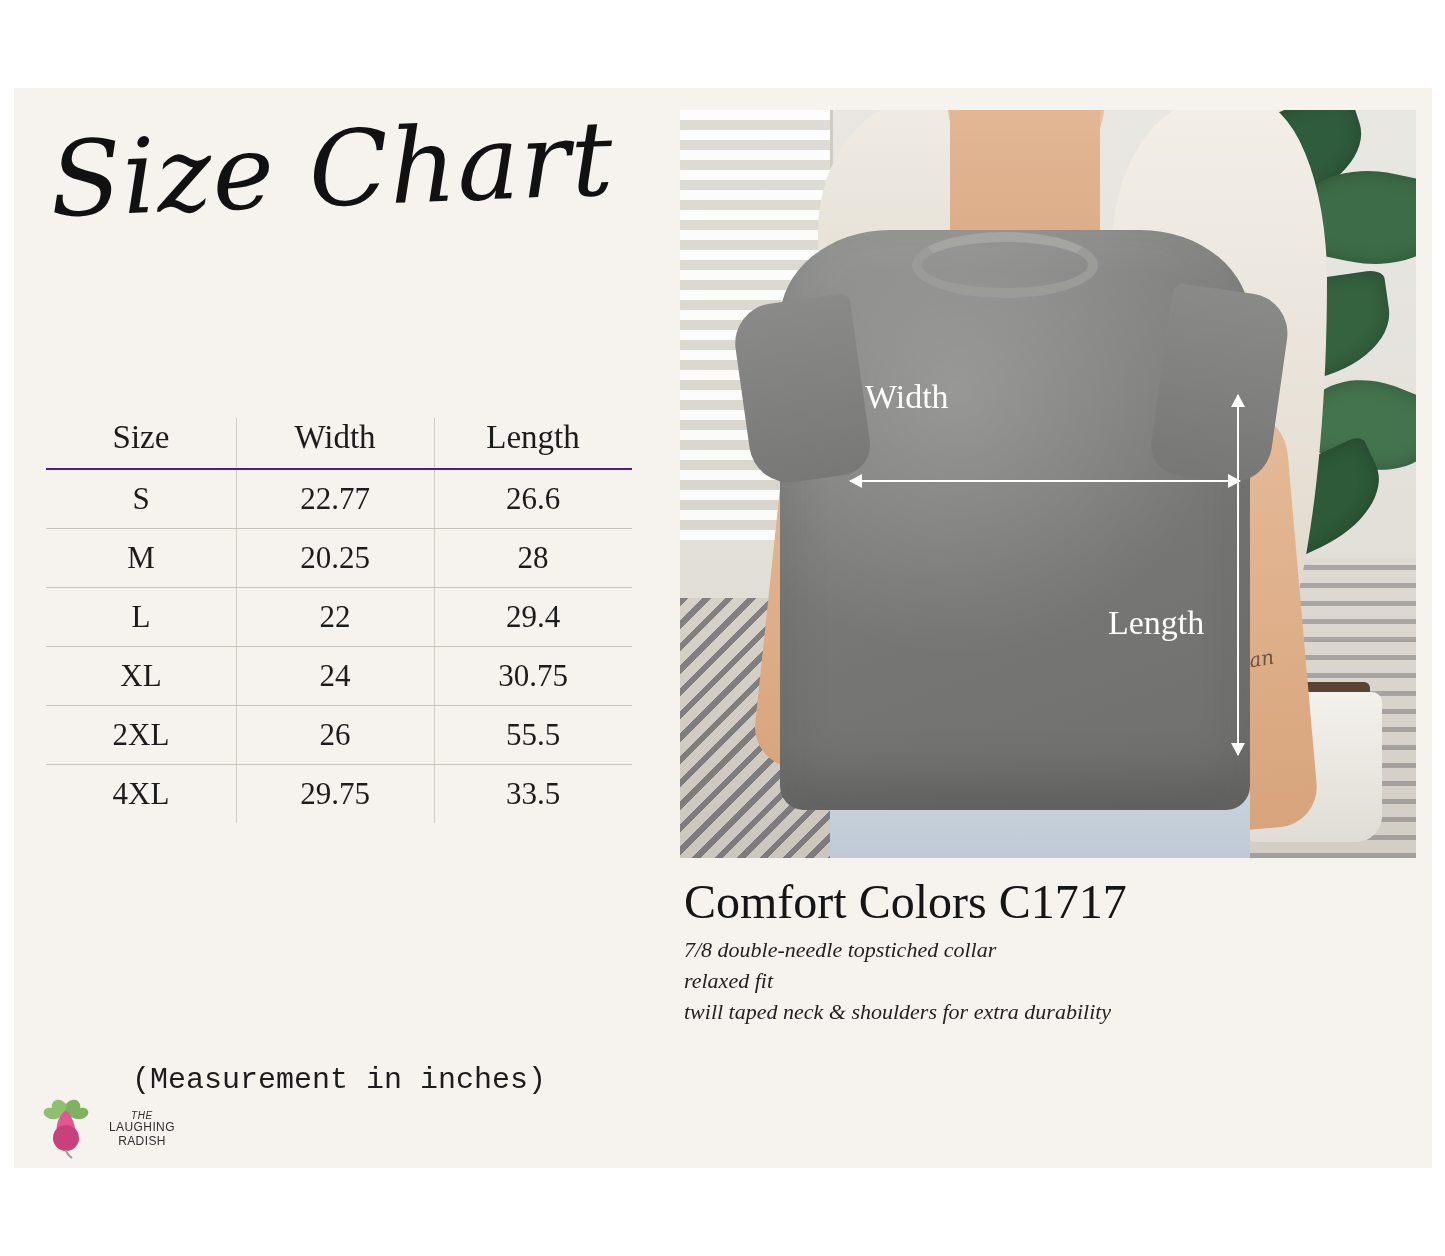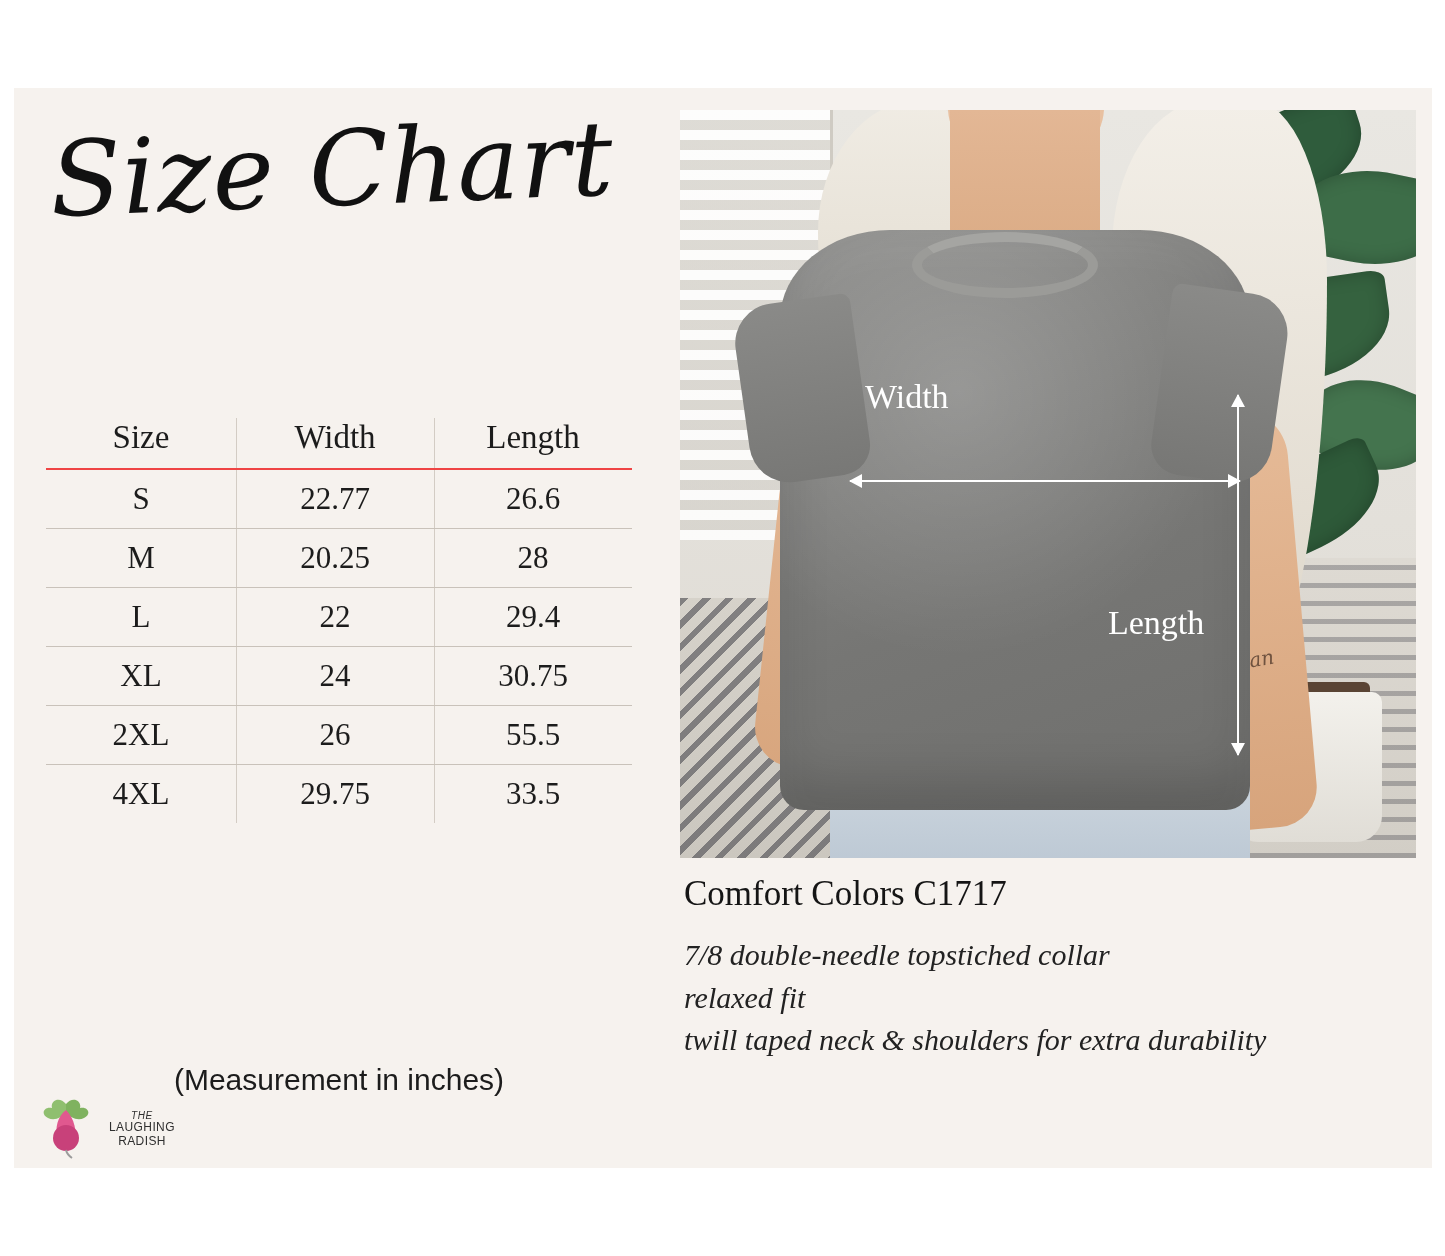--- a/index.html
+++ b/index.html
@@ -71,21 +71,21 @@
   table.size-table th,
   table.size-table td {
     text-align: center;
     font-family: "Liberation Serif", serif;
     color: #1c1c1c;
     font-weight: 400;
   }
   table.size-table th {
     font-size: 33px;
     padding-bottom: 12px;
-    border-bottom: 2px solid #ef4444;
+    border-bottom: 2px solid #4c1d95;
   }
   table.size-table td {
     font-size: 31px;
     padding: 11px 0 11px 0;
     border-bottom: 1px solid #c9c2ba;
   }
   table.size-table tr.row-last td {
     border-bottom: none;
   }
   table.size-table col.c-size { width: 190px; }
@@ -97,21 +97,21 @@
   table.size-table th.sep-left {
     box-shadow: inset 1px 0 0 #d3ccc4;
   }
 
   .measure-note {
     position: absolute;
     left: 32px;
     top: 975px;
     width: 586px;
     text-align: center;
-    font-family: Liberation Sans, sans-serif;
+    font-family: Liberation Mono, monospace;
     font-size: 30px;
     color: #1c1c1c;
   }
 
   
   .logo {
     position: absolute;
     left: 18px;
     top: 1000px;
     width: 160px;
@@ -353,31 +353,31 @@
     border-right: 7px solid transparent;
   }
   .arrow-v::before { top:-1px; border-bottom: 13px solid #ffffff; }
   .arrow-v::after { bottom:-1px; border-top: 13px solid #ffffff; }
 
   .product-title {
     position: absolute;
     left: 20px;
     top: 786px;
     font-family: "Liberation Serif", serif;
-    font-size: 35px;
+    font-size: 48px;
     color: #151515;
   }
   .product-features {
     position: absolute;
     left: 20px;
     top: 846px;
     width: 740px;
     font-family: "Liberation Serif", serif;
     font-style: italic;
-    font-size: 30px;
+    font-size: 22px;
     line-height: 1.42;
     color: #222222;
   }
 </style>
 </head>
 <body>
 
 <div class="page">
   <div class="card">
 

